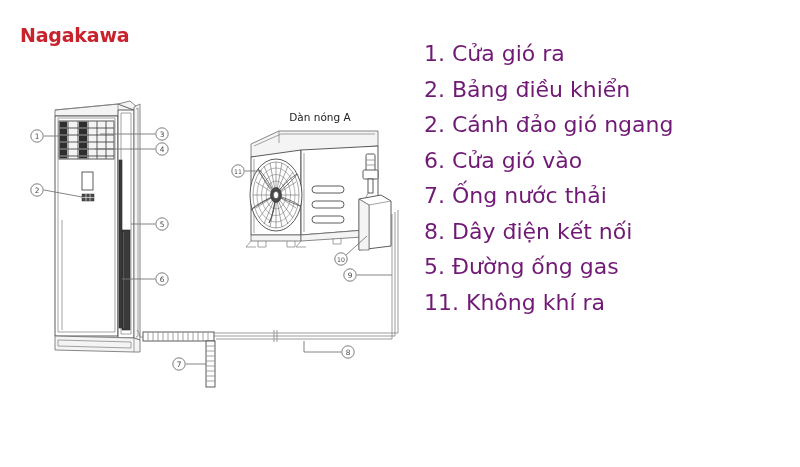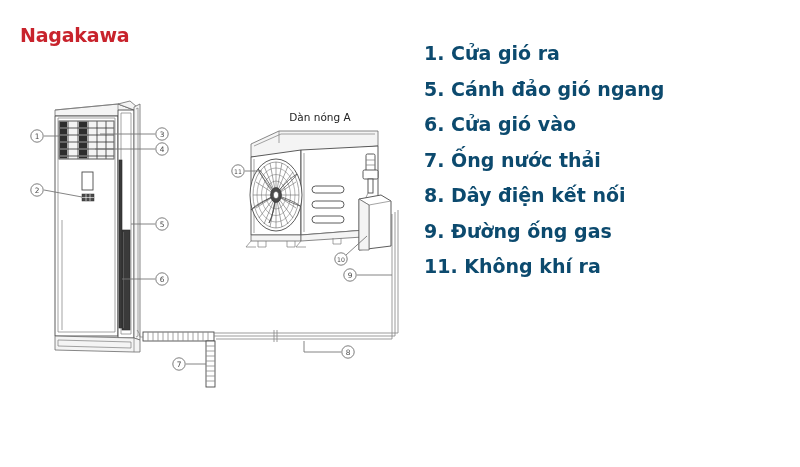--- a/index.html
+++ b/index.html
@@ -30,26 +30,26 @@
   }
 
   
   #legend {
     position: absolute;
     left: 424px;
     top: 36px;
     width: 376px;
   }
   .legend-item {
-    font-size: 19px;
+    font-size: 22px;
     line-height: 35.5px;
-    color: #0c4a6e;
+    color: #701a75;
     white-space: nowrap;
     font-family: "DejaVu Sans", sans-serif;
-    font-weight: 700;
+    font-weight: 400;
   }
 
   
   #diagram {
     position: absolute;
     left: 0;
     top: 0;
     width: 424px;
     height: 434px;
   }
@@ -350,19 +350,20 @@
     <line class="lead" x1="245" y1="171" x2="262" y2="171"></line>
     <circle class="callout-circle" cx="238" cy="171" r="6.2"></circle>
     <text class="callout-text small" x="238" y="171.3">11</text>
   </g>
 
 </svg>
 </div>
 
 <div id="legend">
   <div class="legend-item">1. Cửa gió ra</div>
-  <div class="legend-item">5. Cánh đảo gió ngang</div>
+  <div class="legend-item">2. Bảng điều khiển</div>
+  <div class="legend-item">2. Cánh đảo gió ngang</div>
   <div class="legend-item">6. Cửa gió vào</div>
   <div class="legend-item">7. Ống nước thải</div>
   <div class="legend-item">8. Dây điện kết nối</div>
-  <div class="legend-item">9. Đường ống gas</div>
+  <div class="legend-item">5. Đường ống gas</div>
   <div class="legend-item">11. Không khí ra</div>
 </div>
 
 </body></html>

